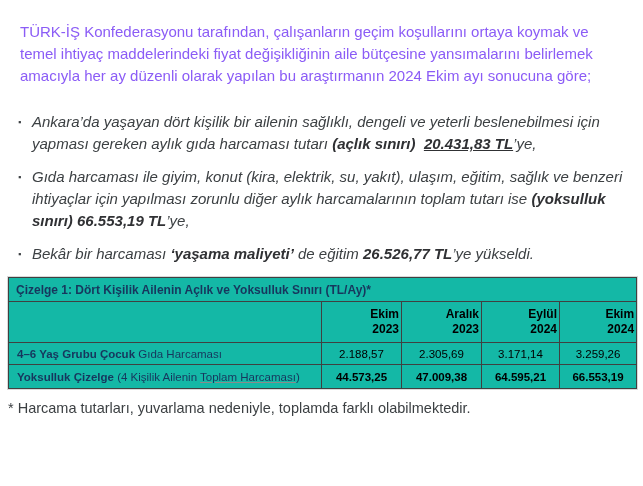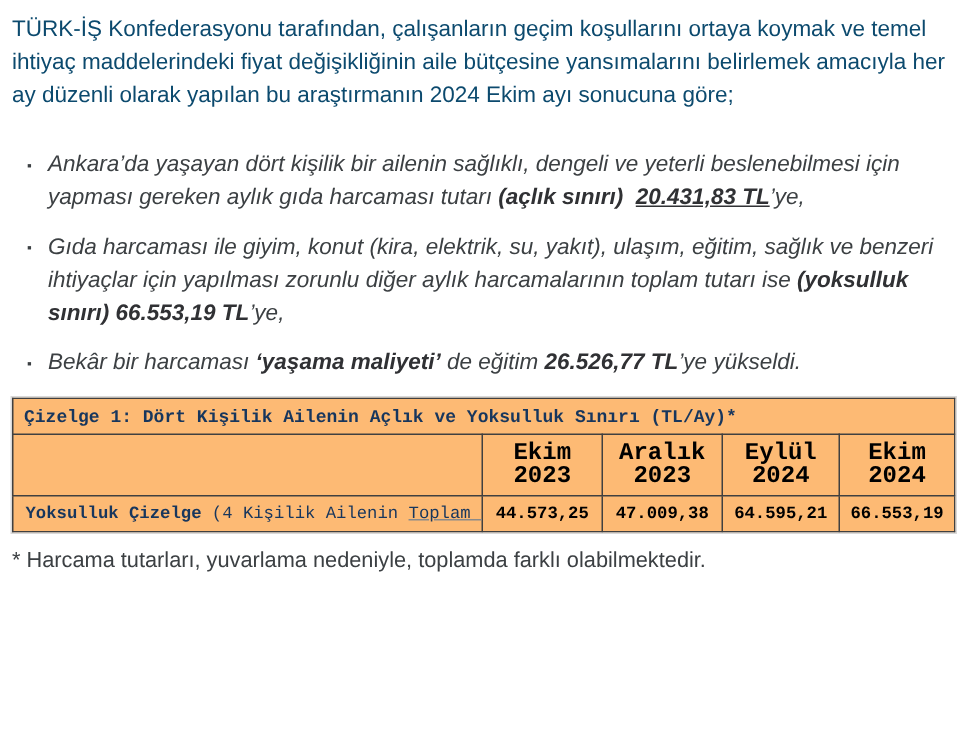--- a/index.html
+++ b/index.html
@@ -6,24 +6,24 @@
   body {
     width: 643px; height: 486px; overflow: hidden;
     background: #ffffff;
     font-family: "Liberation Sans", sans-serif;
     color: #3c4043;
   }
   .page { padding: 9px 8px 0 8px; }
 
   
   .intro {
-    margin: 0;
+    margin: 12px;
     font-size: 15px;
     line-height: 22px;
-    color: #0c4a6e;
+    color: #8b5cf6;
   }
 
   
   .bullets { list-style: none; margin: 24px 0 0 0; padding: 0; }
   .bullets li {
     display: flex;
     margin: 0 0 11px 0;
     font-size: 15px;
     line-height: 22px;
     color: #3c4043;
@@ -39,38 +39,38 @@
   .bullet-text { flex: 1; padding-right: 2px; font-style: italic; }
   .bullet-text b { color: #303134; }
   .amt-u { text-decoration: underline; }
 
   
   .cizelge {
     border-collapse: collapse;
     table-layout: fixed;
     width: 628px;
     margin-top: 8px;
-    background: #fdba74;
-    font-family: Liberation Mono, monospace;
+    background: #14b8a6;
+    font-family: Liberation Sans, sans-serif;
     color: #17365d;
     outline: 1px solid #d9d9d9;
   }
   .cizelge td, .cizelge th { border: 1px solid #404040; overflow: hidden; }
   .title-cell {
     font-weight: bold;
     font-size: 12px;
     padding: 5px 7px 4px 7px;
     color: #17365d;
     text-align: left;
   }
   .colh {
     font-weight: bold;
-    font-size: 16px;
+    font-size: 12px;
     color: #000000;
-    text-align: center;
+    text-align: right;
     white-space: pre-line;
     line-height: 15px;
     padding: 4px 2px;
   }
   .corner { height: 38px; }
   .lbl {
     font-size: 11.5px;
     padding: 2px 6px 2px 8px;
     white-space: nowrap;
     text-align: left;
@@ -134,20 +134,27 @@
       <td class="corner"></td>
       <th class="colh">Ekim
 2023</th>
       <th class="colh">Aralık
 2023</th>
       <th class="colh">Eylül
 2024</th>
       <th class="colh">Ekim
 2024</th>
     </tr>
+    <tr class="datarow">
+      <td class="lbl"><b>4–6 Yaş Grubu Çocuk</b><span> Gıda Harcaması</span></td>
+      <td class="val">2.188,57</td>
+      <td class="val">2.305,69</td>
+      <td class="val">3.171,14</td>
+      <td class="val">3.259,26</td>
+    </tr>
     <tr class="boldrow">
       <td class="lbl"><b>Yoksulluk Çizelge</b><span> (4 Kişilik Ailenin </span><span class="ul-gray">Toplam Harcaması</span><span>)</span></td>
       <td class="val">44.573,25</td>
       <td class="val">47.009,38</td>
       <td class="val">64.595,21</td>
       <td class="val">66.553,19</td>
     </tr>
   </tbody>
     </table>
 

